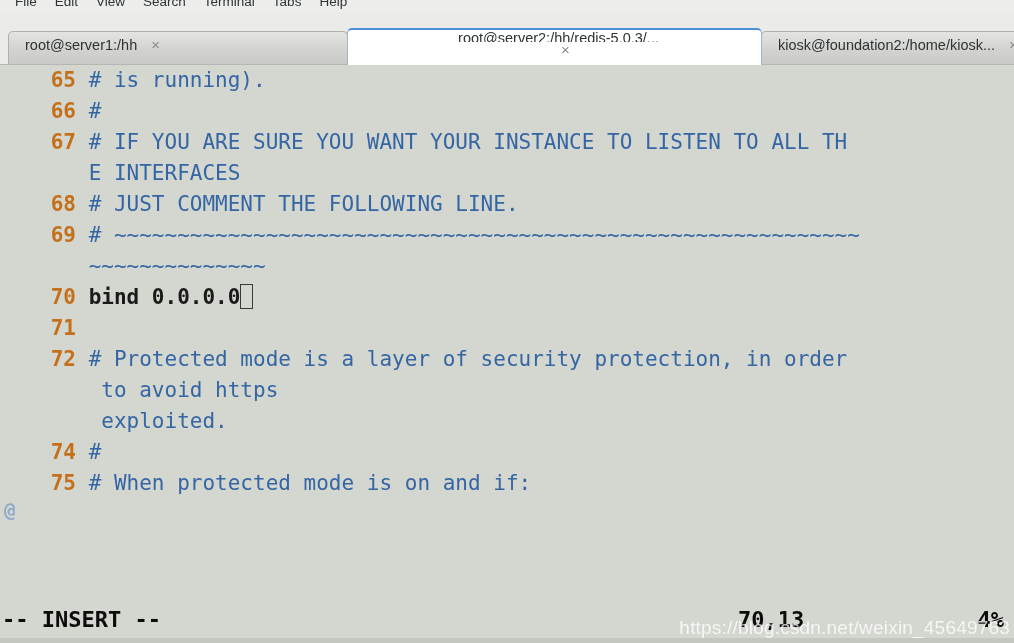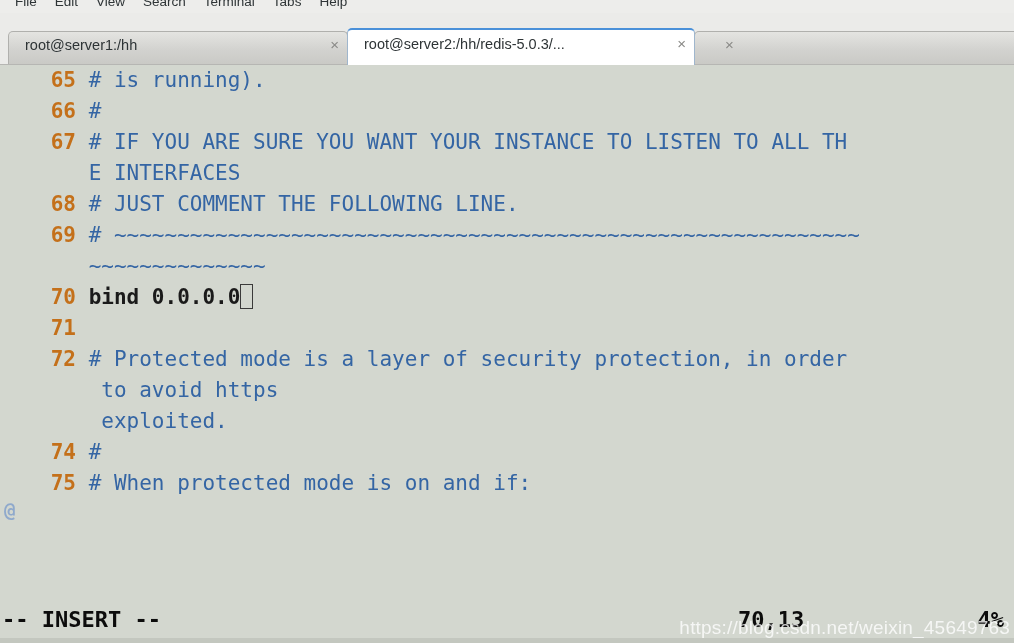--- a/index.html
+++ b/index.html
@@ -68,21 +68,21 @@
     display: flex;
     align-items: flex-end;
     height: 43px;
   }
   .tab {
     position: relative;
     height: 34px;
     box-sizing: border-box;
     display: flex;
     align-items: center;
-    justify-content: space-between;
+    justify-content: flex-start;
     padding: 0 8px 8px 16px;
     border: 1px solid #b0b0ad;
     border-bottom: none;
     border-top-left-radius: 5px;
     border-top-right-radius: 5px;
     background: linear-gradient(to bottom, #e4e4e1 0%, #d2d2cf 55%, #c9c9c5 100%);
     margin-right: -1px;
   }
   .tab .tab-label {
     font-family: "Liberation Sans", sans-serif;
@@ -103,21 +103,21 @@
     border: 1px solid #9fb6cd;
     border-bottom: none;
     border-top: 2px solid #4a90d9;
     height: 37px;
     z-index: 3;
   }
   .tab.active .tab-label { color: #2e3436; }
   .tab.active .tab-close { color: #8a8a87; }
 
   .tab-w1 { width: 340px; }
-  .tab-w2 { width: 348px; }
+  .tab-w2 { width: 415px; flex-direction: column; }
   .tab-w3 { width: 330px; }
 
   
   .terminal {
     position: absolute;
     top: 65px;
     left: 0;
     width: 1014px;
     height: 578px;
     background: #d3d7cf;
@@ -233,20 +233,21 @@
         <span class="tab-label">root@server1:/hh</span>
         <span class="tab-close">×</span>
       </div>
 
       <div class="tab tab-w2 active">
         <span class="tab-label">root@server2:/hh/redis-5.0.3/...</span>
         <span class="tab-close">×</span>
       </div>
 
       <div class="tab tab-w3">
+        <span class="tab-label">kiosk@foundation2:/home/kiosk...</span>
         <span class="tab-close">×</span>
       </div>
 
     </div>
   </div>
 
   <div class="terminal">
     <div id="editor-lines">
         <div class="trow"><span class="lnum">65</span><span class="gap"> </span><span class="comment"># is running).</span></div>
         <div class="trow"><span class="lnum">66</span><span class="gap"> </span><span class="comment">#</span></div>

